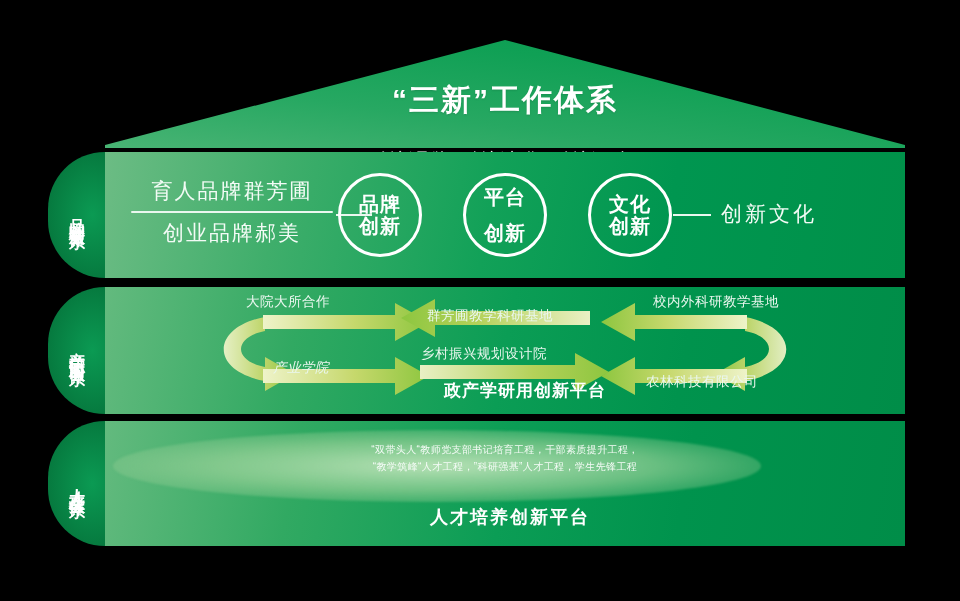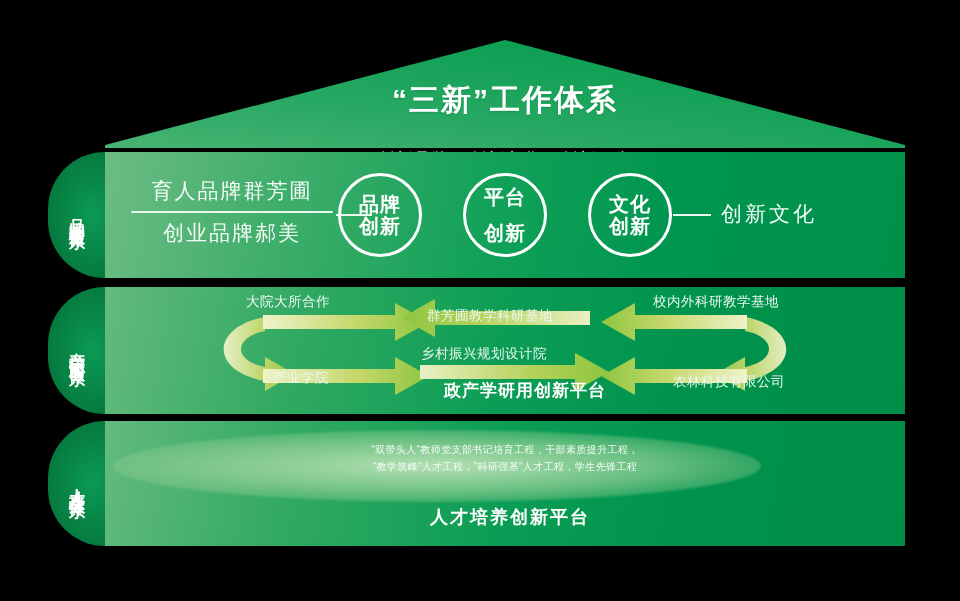--- a/index.html
+++ b/index.html
@@ -63,25 +63,25 @@
   .b1-right{
     position:absolute;left:616px;top:48px;
     color:#f2fbf5;font-size:21px;letter-spacing:3px;white-space:nowrap;
   }
 
   
   .arrows{position:absolute;left:0;top:0;width:800px;height:127px;}
   .arrows svg{display:block;}
   .b2lbl{position:absolute;color:#eaf7ef;font-size:13.5px;letter-spacing:.5px;white-space:nowrap;}
   .l-tl{left:141px;top:6px;}
-  .l-bl{left:168px;top:82px;}
+  .l-bl{left:168px;top:72px;font-style:italic;}
   .l-tm{left:322px;top:20px;}
   .l-bm{left:316px;top:58px;}
   .l-tr{left:548px;top:6px;}
-  .l-br{left:568px;top:86px;}
+  .l-br{left:541px;top:86px;}
   .b2-title{
     position:absolute;left:290px;top:92px;width:260px;text-align:center;
     color:#ffffff;font-size:17px;font-weight:bold;letter-spacing:1px;white-space:nowrap;
   }
 
   
   .ellipse{
     position:absolute;left:8px;top:9px;width:648px;height:72px;border-radius:50%;
     background:radial-gradient(ellipse at 50% 50%, rgba(215,238,200,.82) 0%, rgba(168,216,160,.62) 48%, rgba(120,192,132,.20) 82%, rgba(120,192,132,0) 100%);
     filter:blur(1px);

